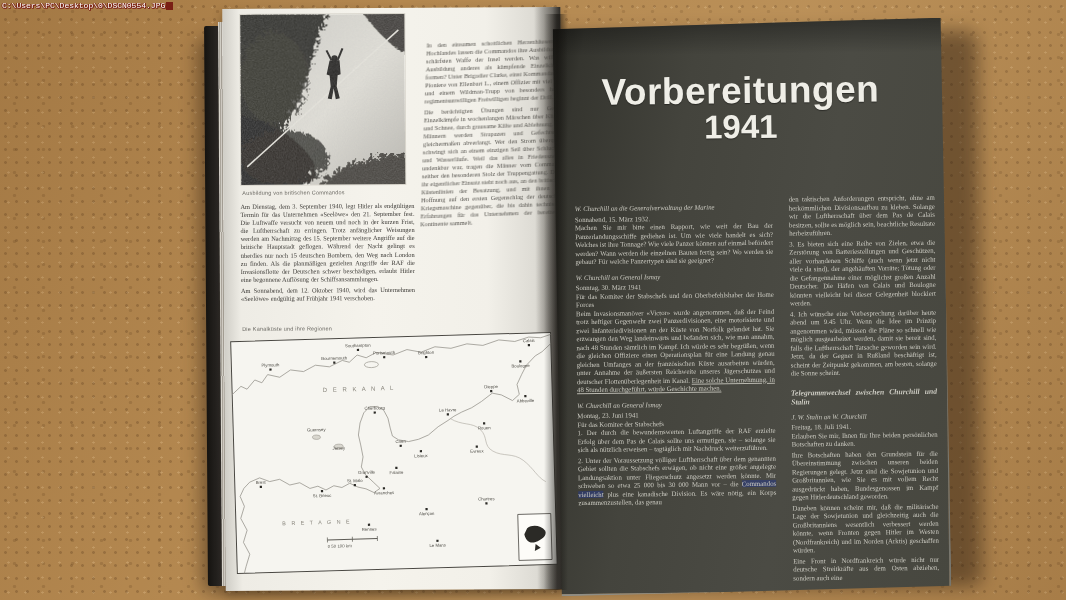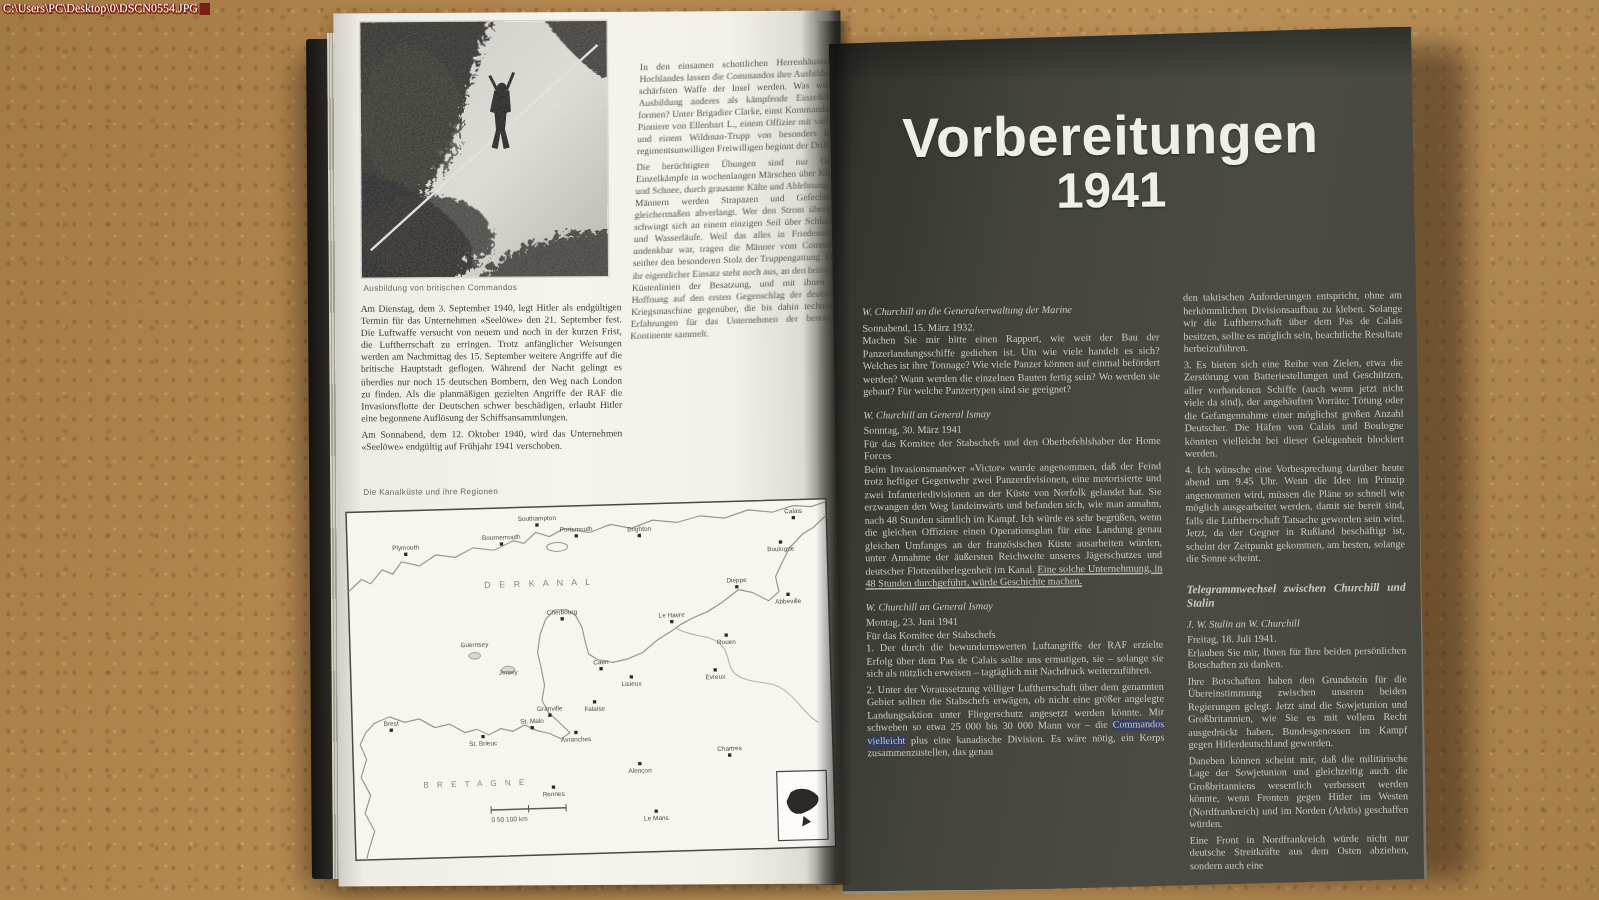--- a/index.html
+++ b/index.html
@@ -9,21 +9,21 @@
     background-color:#b3874f;
     background-image:
       linear-gradient(115deg, rgba(90,55,20,.18) 0%, rgba(0,0,0,0) 30%, rgba(255,225,170,.10) 60%, rgba(80,50,20,.12) 100%),
       radial-gradient(rgba(60,35,10,.22) 1px, transparent 1.6px),
       radial-gradient(rgba(255,230,180,.22) 1px, transparent 1.4px),
       radial-gradient(rgba(70,40,15,.16) 1.5px, transparent 2.1px);
     background-size:100% 100%, 11px 13px, 17px 15px, 29px 23px;
   }
   .filepath{
     position:absolute;left:2px;top:1px;z-index:50;
-    font-family:Liberation Serif, serif;font-size:8px;color:#fff;
+    font-family:Liberation Mono, monospace;font-size:8px;color:#fff;
     text-shadow:1px 1px 0 #7a1f14, -1px 0 0 #7a1f14, 0 1px 0 #7a1f14, 1px 0 0 #7a1f14;
     letter-spacing:0;
   }
   .filepath .cursor{display:inline-block;width:7px;height:8px;background:#7a1f14;vertical-align:middle;margin-left:1px;}
 
   .book{position:absolute;left:200px;top:4px;width:816px;height:592px;}
   .book-shadow{
     position:absolute;left:0px;top:30px;width:780px;height:556px;
     background:rgba(30,18,8,.45);filter:blur(9px);border-radius:12px;
     transform:rotate(-.5deg);

